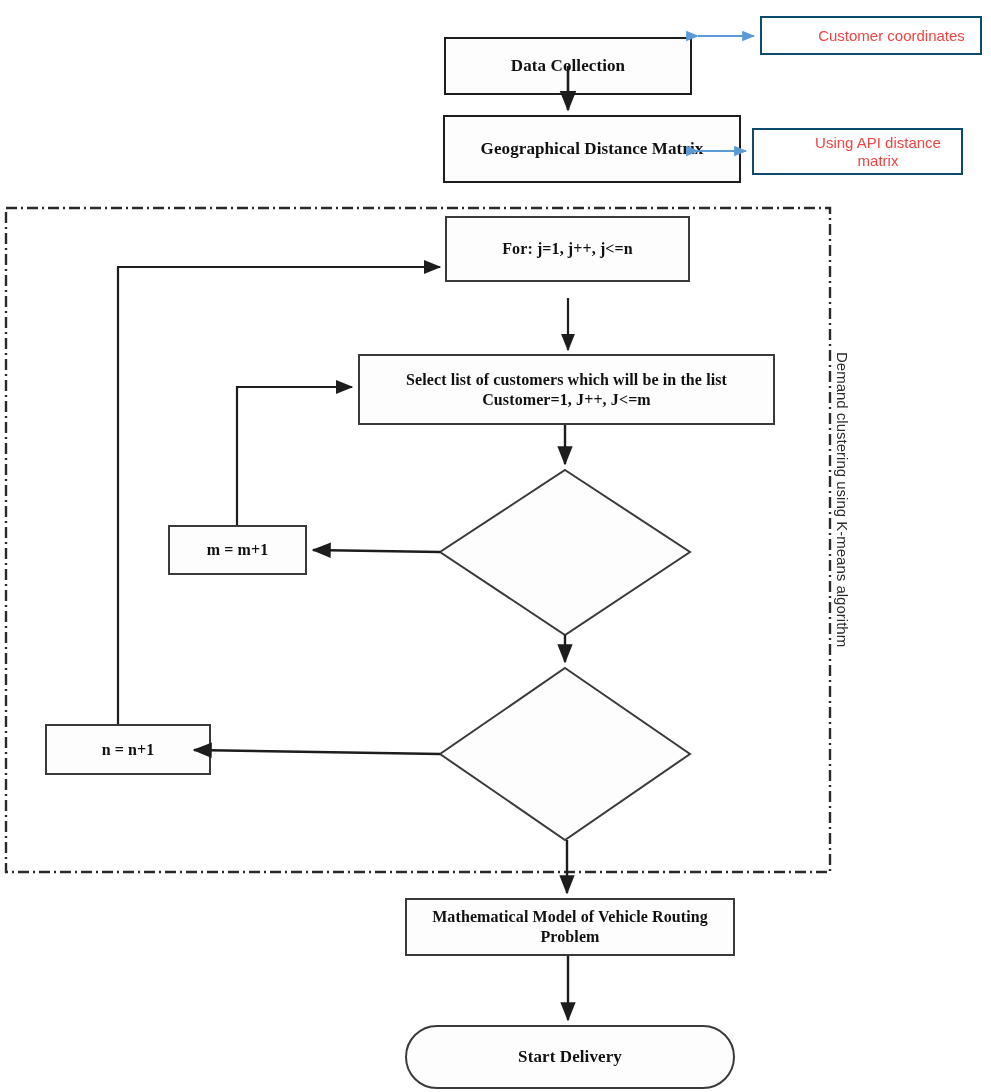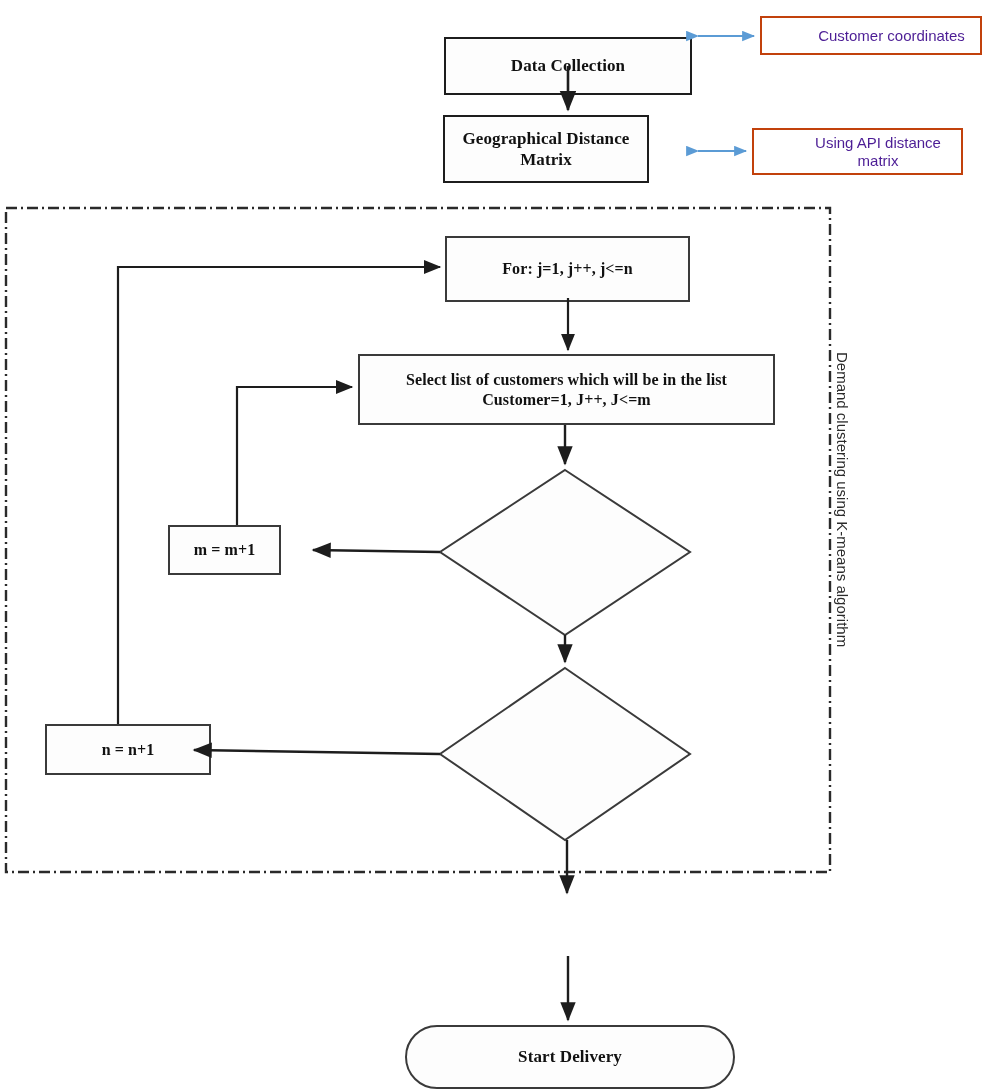--- a/index.html
+++ b/index.html
@@ -24,26 +24,26 @@
     color:#111111;
     line-height:1.25;
     letter-spacing:0.1px;
   }
   .node.thick{border:2.5px solid #1d1d1d;}
 
   .annot{
     position:absolute;
     box-sizing:border-box;
     background:#ffffff;
-    border:2px solid #c2410c;
+    border:2px solid #0c4a6e;
     display:flex;align-items:center;justify-content:center;
     text-align:center;
     font-family:"Liberation Sans", sans-serif;
     font-weight:normal;
-    color:#4c1d95;
+    color:#ef4444;
     line-height:1.2;
     padding-left:41px;
   }
 
   .diamond-wrap{position:absolute;}
   .diamond-label{
     position:absolute;left:0;top:0;width:100%;height:100%;
     display:flex;align-items:center;justify-content:center;
     font-family:"Liberation Serif", serif;
     font-weight:bold;color:#111111;
@@ -74,40 +74,43 @@
 
   <div class="group-box" style="left:5px;top:207px;width:825px;height:665px;
               border-style:none;"></div>
 
   <div class="group-label" style="left:851px;top:352px;">Demand clustering using K-means algorithm</div>
 
   <div class="node thick" style="left:444px;top:8px;width:248px;height:58px;font-size:17px;margin-top:29px;">
     <span>Data Collection</span>
   </div>
 
-  <div class="node thick" style="left:443px;top:115px;width:206px;height:68px;font-size:17px;padding:0 10px;">
+  <div class="node thick" style="left:443px;top:115px;width:298px;height:68px;font-size:17px;padding:0 10px;">
     <span>Geographical Distance Matrix</span>
   </div>
 
-  <div class="node" style="left:445px;top:236px;width:245px;height:66px;font-size:16px;">
+  <div class="node" style="left:445px;top:216px;width:245px;height:66px;font-size:16px;">
     <span>For: j=1, j++, j&lt;=n</span>
   </div>
 
   <div class="node" style="left:358px;top:354px;width:417px;height:71px;font-size:16px;padding:0 27px;">
     <span>Select list of customers which will be in the list Customer=1, J++, J&lt;=m</span>
   </div>
 
-  <div class="node" style="left:168px;top:525px;width:113px;height:50px;font-size:16px;">
+  <div class="node" style="left:168px;top:525px;width:139px;height:50px;font-size:16px;">
     <span>m = m+1</span>
   </div>
 
   <div class="node" style="left:45px;top:724px;width:166px;height:51px;font-size:16px;">
     <span>n = n+1</span>
   </div>
 
+  <div class="node" style="left:405px;top:898px;width:330px;height:58px;font-size:16px;padding:0 16px;">
+    <span>Mathematical Model of Vehicle Routing Problem</span>
+  </div>
 
   <div class="node" style="left:405px;top:1025px;width:330px;height:64px;font-size:17px;border-radius:32px;">
     <span>Start Delivery</span>
   </div>
 
   <div class="annot" style="left:760px;top:16px;width:222px;height:39px;font-size:15px;">
     <span>Customer coordinates</span>
   </div>
 
   <div class="annot" style="left:752px;top:128px;width:211px;height:47px;font-size:15px;">

